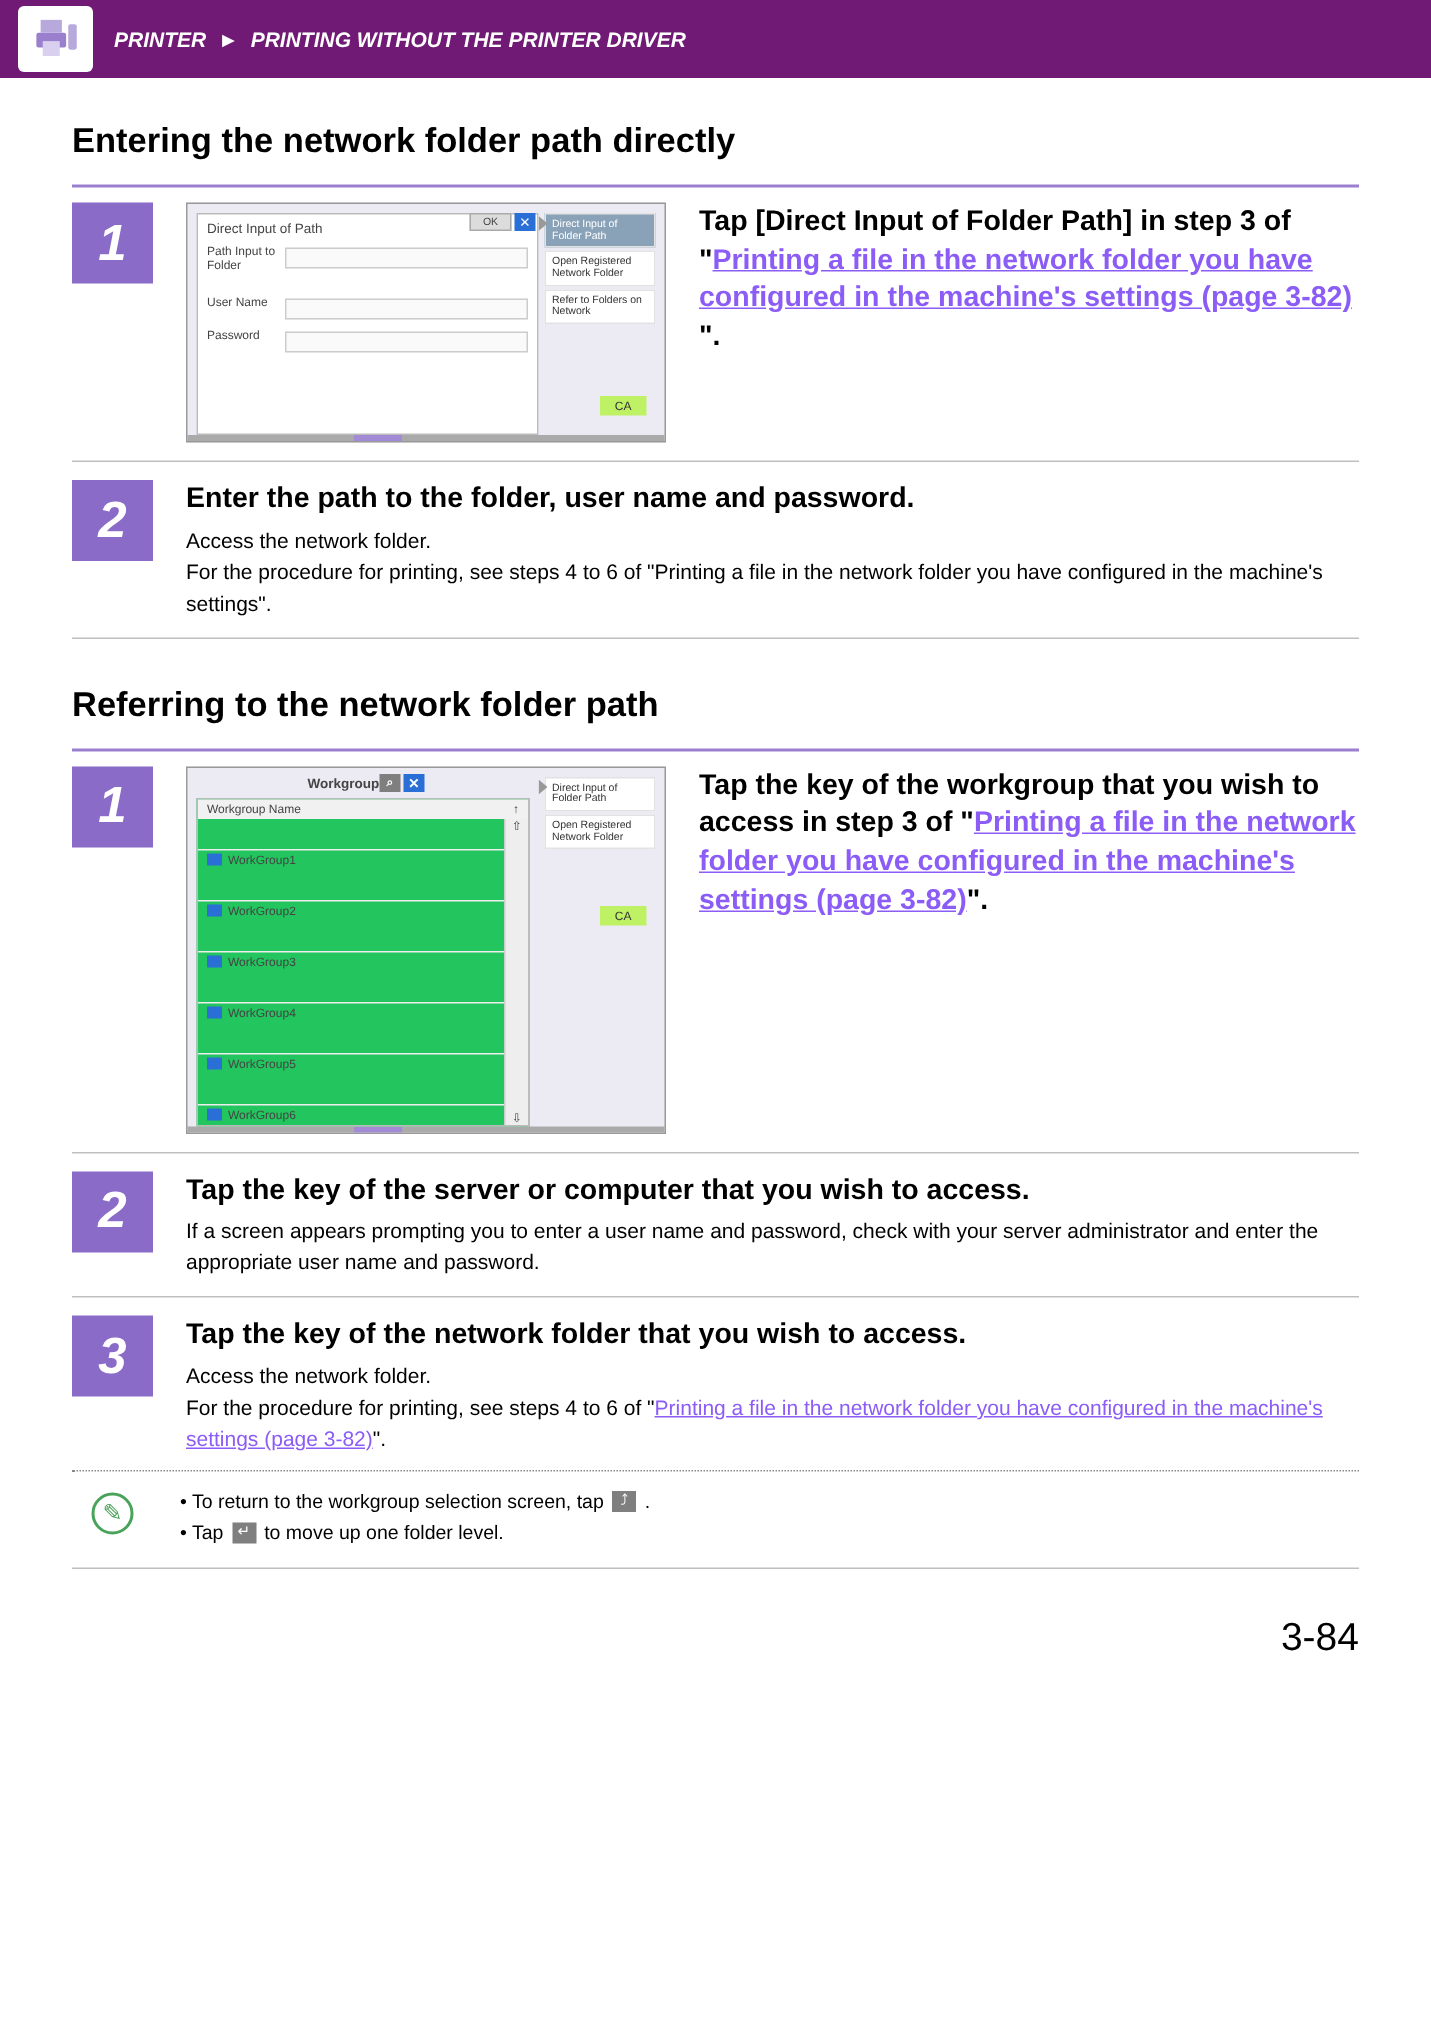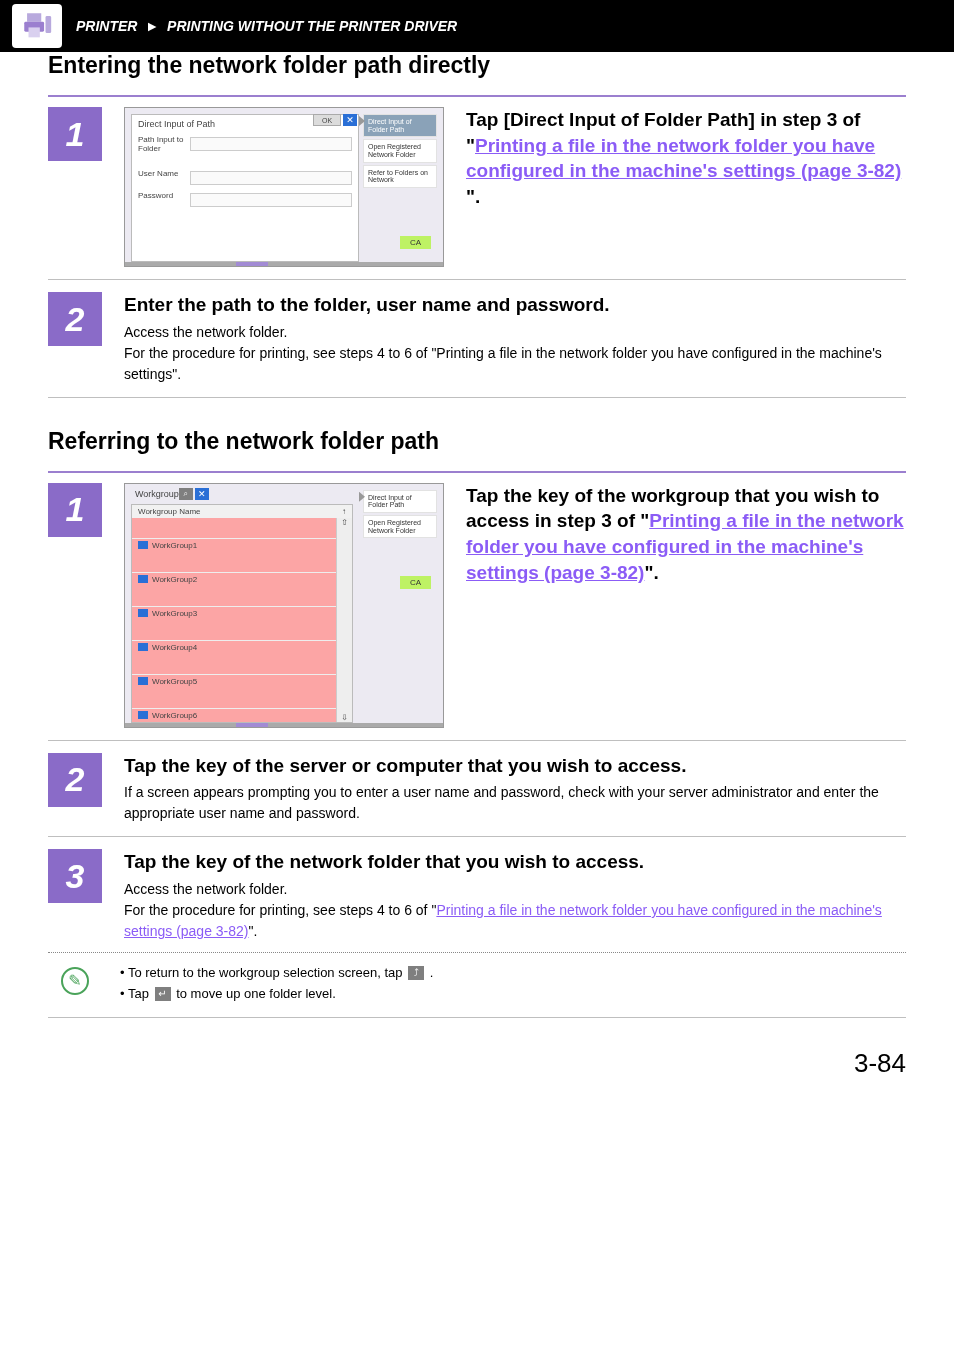--- a/index.html
+++ b/index.html
@@ -1,20 +1,20 @@
 <!DOCTYPE html>
 <html><head>
 <meta charset="utf-8">
 <style>
   * { margin:0; padding:0; box-sizing:border-box; }
   body { font-family: Arial, Helvetica, sans-serif; background:#fff; color:#000; width:954px; }
   .page { padding: 0 48px 40px 48px; }
   
   
-  .header-bar { display:flex; align-items:center; background:#000000; height:52px; padding-left:12px; }
+  .header-bar { display:flex; align-items:center; background:#701a75; height:52px; padding-left:12px; margin-bottom:28px; }
   .header-icon { width:50px; height:44px; background:#fff; border-radius:4px; display:flex; align-items:center; justify-content:center; margin-right:14px; }
   .header-icon svg { width:34px; height:34px; }
   .header-text { color:#fff; font-weight:bold; font-style:italic; font-size:14px; }
   .header-arrow { margin:0 4px; }
   
   .h-section { font-size:23px; font-weight:bold; margin-bottom:10px; }
   
   hr.purple-rule { border:none; border-top:2px solid #9b7fcf; margin:16px 0 6px 0; }
   hr.grey-rule { border:none; border-top:1px solid #bfbfbf; margin:12px 0; }
   hr.dotted-rule { border:none; border-top:1px dotted #888; margin:10px 0; }
@@ -41,28 +41,28 @@
   .dp-ok { width:28px; height:12px; background:#dcdcdc; font-size:7px; display:flex; align-items:center; justify-content:center; border:1px solid #aaa;}
   .dp-x  { width:14px; height:12px; background:#2a6fd6; color:#fff; display:flex; align-items:center; justify-content:center; font-size:9px; }
   .dp-side-item { background:#fff; border:1px solid #e2e2e2; margin-bottom:2px; padding:3px 4px; font-size:7px; line-height:1.1; color:#333;}
   .dp-side-item.sel { background:#8aa2b8; color:#fff; }
   .dp-ca { float:right; background:#bef264; color:#333; font-size:8px; padding:2px 10px; margin:6px 6px 4px 0; }
   .dp-footer-accent { height:4px; background:linear-gradient(to right,#aaa 0,#aaa 35%,#a28bd4 35%,#a28bd4 45%,#aaa 45%,#aaa 100%); }
   .dp-body-spacer { height:50px; }
   .dp-caret { position:absolute; top:8px; right:78px; width:6px; height:10px; background:#999; clip-path:polygon(0 0,100% 50%,0 100%);}
   
   
-  .wg-list { background:#fca5a5; margin:4px 6px 0 6px; border:1px solid #bbb;}
+  .wg-list { background:#22c55e; margin:4px 6px 0 6px; border:1px solid #bbb;}
   .wg-head { display:flex; justify-content:space-between; padding:2px 6px; font-size:8px; background:#f1f1f1;}
   .wg-item { display:flex; align-items:center; gap:4px; padding:2px 6px; border-top:1px solid #eee; font-size:8px;margin-top:20px;}
   .wg-icon { width:10px; height:8px; background:#2a6fd6; }
   .wg-scroll { display:flex; flex-direction:column; justify-content:space-between; width:16px; background:#eee; border-left:1px solid #ccc;}
   .wg-scroll span { font-size:8px; text-align:center; }
   .wg-listwrap { display:flex; }
-  .wg-panel-top { display:flex; justify-content:flex-start; align-items:center; padding:4px 6px 0 10px;}
+  .wg-panel-top { display:flex; justify-content:center; align-items:center; padding:4px 6px 0 10px;font-weight:bold;}
   .wg-search { width:14px; height:12px; background:#7f7f7f; color:#fff; display:flex; align-items:center; justify-content:center; font-size:8px;}
   
   
   .note-row { display:flex; align-items:flex-start; gap:18px; }
   .note-icon { flex:0 0 54px; display:flex; align-items:flex-start; justify-content:center; padding-top:4px;}
   .note-icon .circ { width:28px; height:28px; border-radius:50%; border:2px solid #4aa35a; display:flex; align-items:center; justify-content:center;}
   .note-icon .circ span { color:#4aa35a; font-size:16px;}
   ul.bullets { list-style:none; font-size:13px; line-height:1.6; }
   ul.bullets li::before { content:"• "; }
   .inline-icon { display:inline-flex; width:16px; height:14px; background:#7f7f7f; color:#fff; align-items:center; justify-content:center; font-size:10px; vertical-align:middle; margin:0 2px;}

